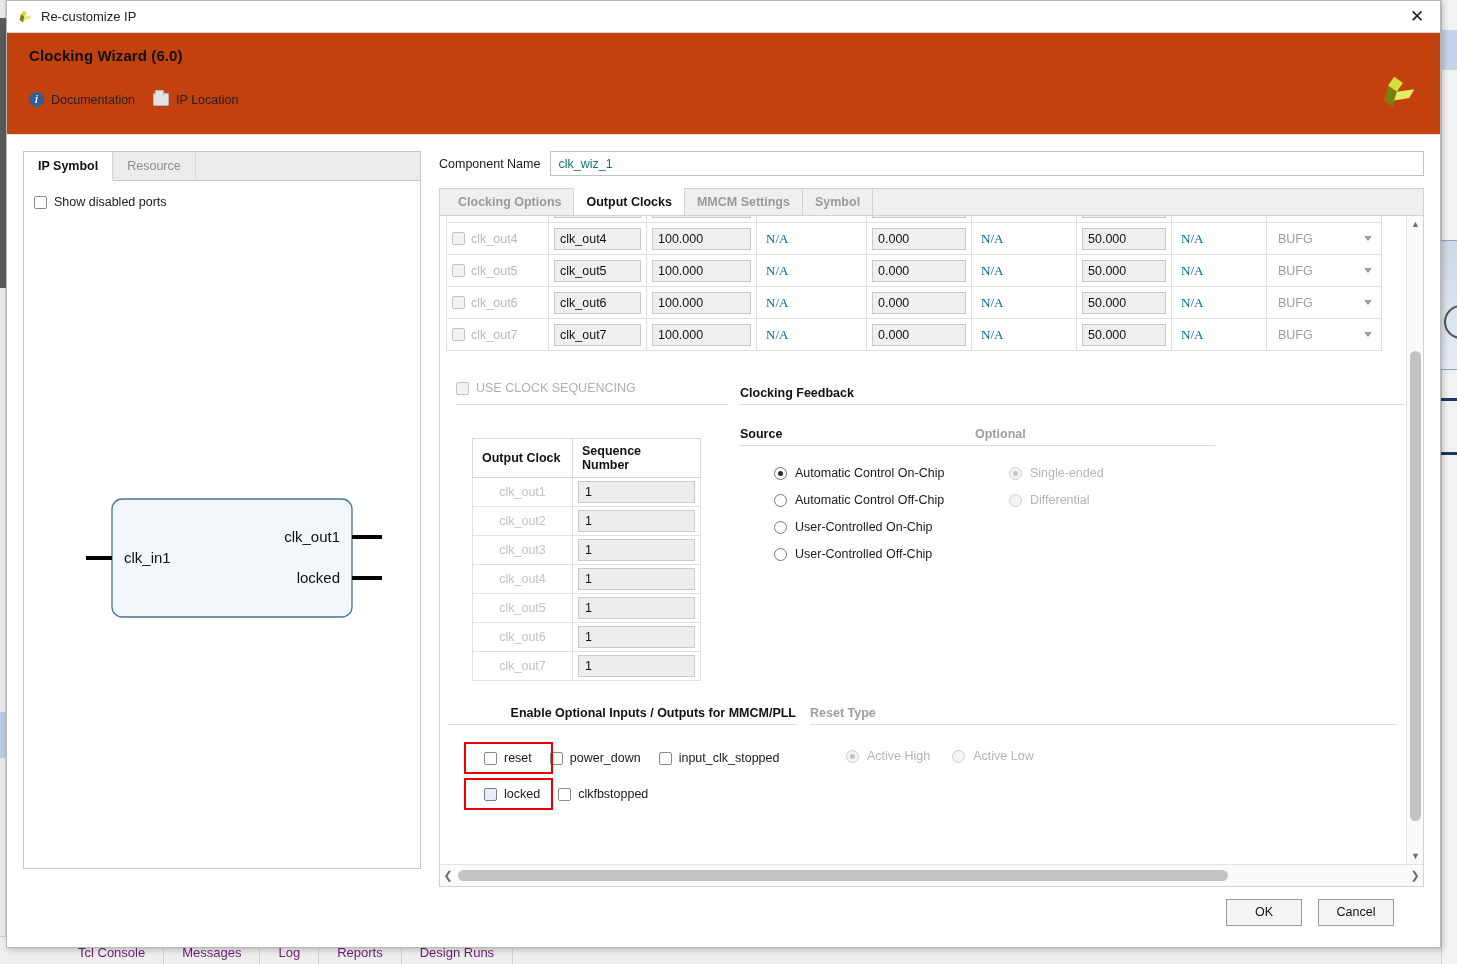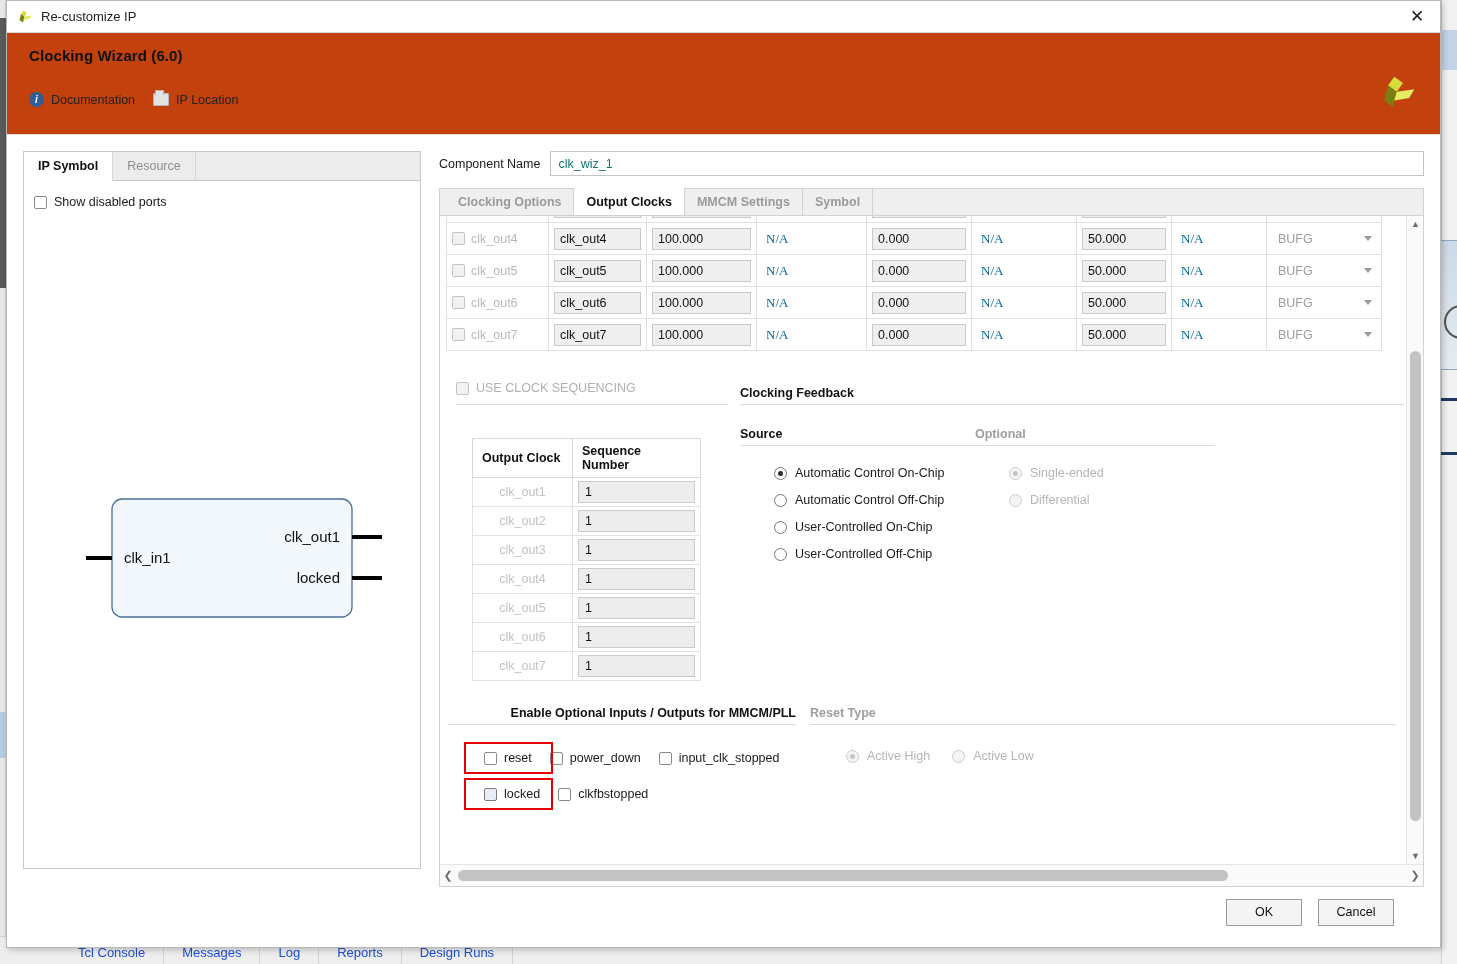--- a/index.html
+++ b/index.html
@@ -46,21 +46,21 @@
   }
   #bg-right-line1 { position: absolute; left:1441px; top: 398px; width:16px; height:3px; background:#1f3864; }
   #bg-right-line2 { position: absolute; left:1441px; top: 452px; width:16px; height:3px; background:#1f3864; }
 
   #bg-bottom-tabs {
     position: absolute; left: 0; bottom: 0; width: 1441px; height: 28px;
     background: #eeeeee; border-top: 1px solid #cfcfcf;
     display: flex; align-items: flex-end;
   }
   #bg-bottom-tabs .bgtab {
-    color: #1d4ed8; font-size: 13px; padding: 3px 18px 4px 18px;
+    color: #701a75; font-size: 13px; padding: 3px 18px 4px 18px;
     border-right: 1px solid #d2d2d2; white-space: nowrap;
   }
   #bg-bottom-tabs .bgtab:first-child { margin-left: 60px; }
 
   
   #dialog {
     position: absolute; left: 6px; top: 0; width: 1435px; height: 948px;
     background: #ffffff;
     border: 1px solid #b8b8b8;
     box-shadow: 2px 2px 6px rgba(0,0,0,0.22);

